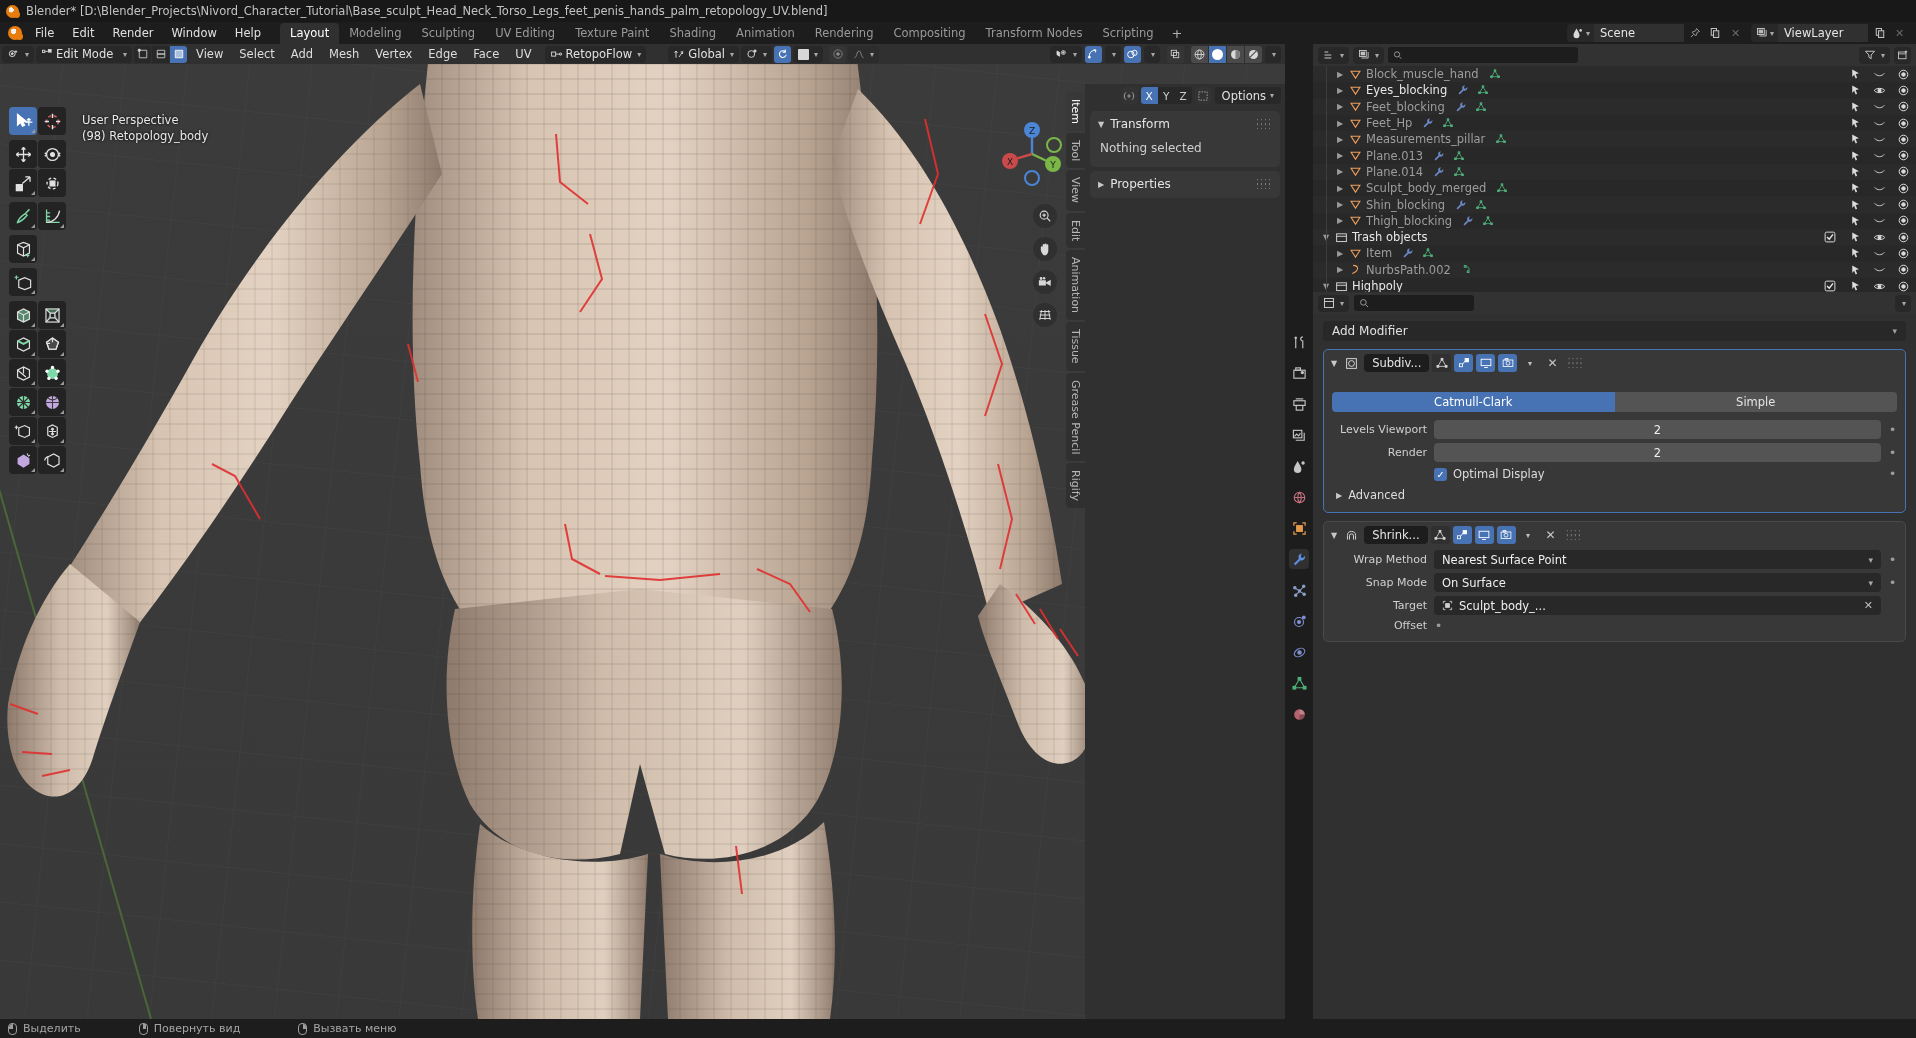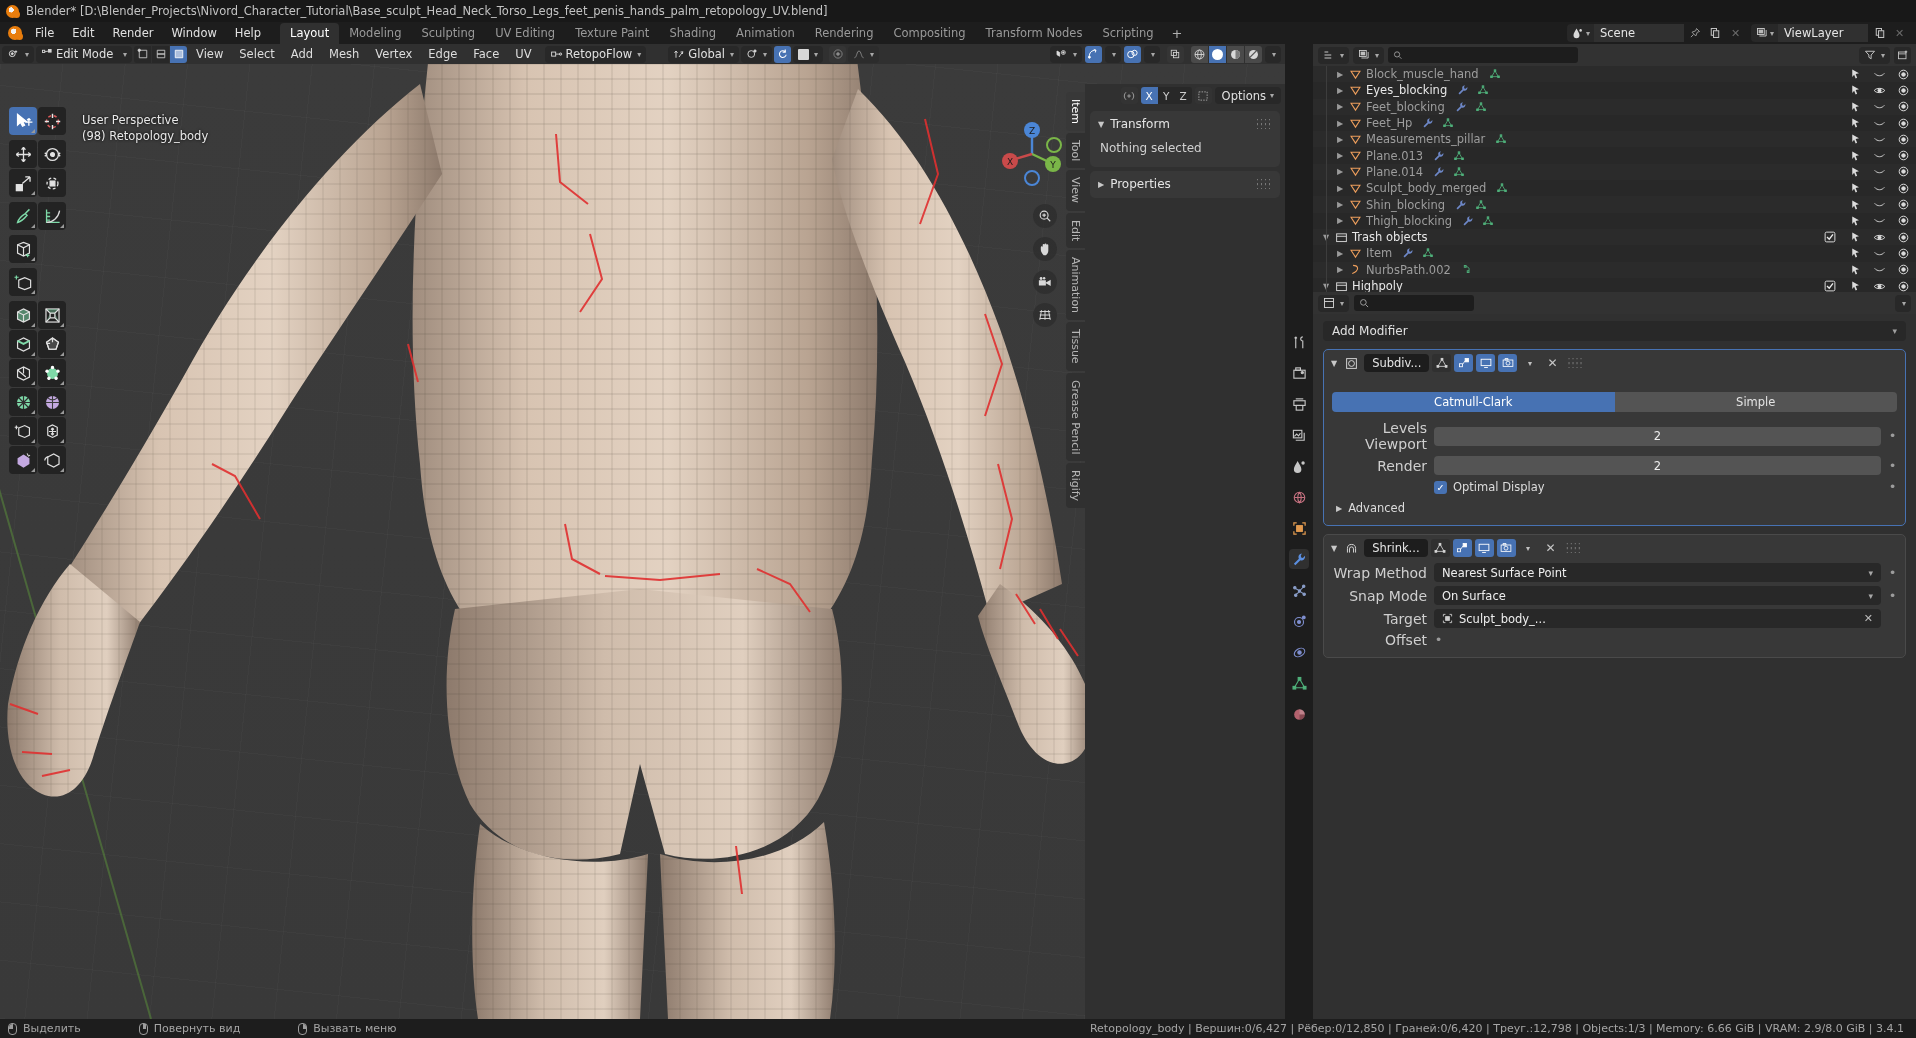--- a/index.html
+++ b/index.html
@@ -133,21 +133,21 @@
   .mod-head{display:flex;align-items:center;gap:3px;padding:4px 5px;}
   .mod-name{background:#1d1d1d;border-radius:4px;height:18px;display:flex;align-items:center;padding:0 8px;font-size:11.5px;color:#e6e6e6;min-width:62px;}
   .mod-ic{width:19px;height:18px;border-radius:3px;background:#303030;display:flex;align-items:center;justify-content:center;}
   .mod-ic.on{background:#4772b3;}
   .mod-x{margin-left:2px;color:#c9c9c9;font-size:12px;padding:0 3px;}
   .mod-grip{color:#7d7d7d;font-size:9px;letter-spacing:1px;line-height:5px;width:15px;margin-left:4px;}
   .seg2{display:flex;margin:16px 8px 6px;border-radius:4px;overflow:hidden;height:20px;}
   .seg2 div{flex:1;display:flex;align-items:center;justify-content:center;font-size:11.5px;background:#545454;color:#e4e4e4;}
   .seg2 div.on{background:#4772b3;color:#fff;}
   .prow{display:flex;align-items:center;gap:7px;padding:2px 8px;}
-  .plabel{width:95px;text-align:right;font-size:14px;color:#cfcfcf;flex:none;}
+  .plabel{width:95px;text-align:right;font-size:11px;color:#cfcfcf;flex:none;}
   .pfield{flex:1;height:19px;background:#545454;border-radius:4px;display:flex;align-items:center;justify-content:center;font-size:11.5px;color:#efefef;}
   .pfield.dark{background:#282828;justify-content:flex-start;padding:0 8px;}
   .pfield.dropdown{background:#282828;justify-content:flex-start;padding:0 8px;}
   .pfield .caret{margin-left:auto;color:#a8a8a8;font-size:9px;}
   .pdot{width:9px;color:#9c9c9c;font-size:13px;text-align:center;flex:none;line-height:10px;}
   .pcheckrow{display:flex;align-items:center;gap:6px;padding:3px 8px 3px 110px;}
   .cbox{width:13px;height:13px;background:#4772b3;border-radius:3px;display:flex;align-items:center;justify-content:center;color:#fff;font-size:9.5px;}
   .advrow{display:flex;align-items:center;gap:6px;padding:4px 8px 3px 12px;font-size:11.5px;color:#dcdcdc;}
 
   
@@ -1647,16 +1647,15 @@
       <span>Выделить</span>
     </div>
     <div class="sb-item">
       <span class="mouse m"></span>
       <span>Повернуть вид</span>
     </div>
     <div class="sb-item">
       <span class="mouse r"></span>
       <span>Вызвать меню</span>
     </div>
-    <div class="sb-right">Retopology_body | Вершин:0/6,427 | Рёбер:0/12,850 | Граней:0/6,420 | Треуг.:12,798 | Objects:1/3 | Memory: 6.66 GiB | VRAM: 2.9/8.0 GiB | 3.4.1</div>
   </div>
 
 </div>
 
 </body></html>

